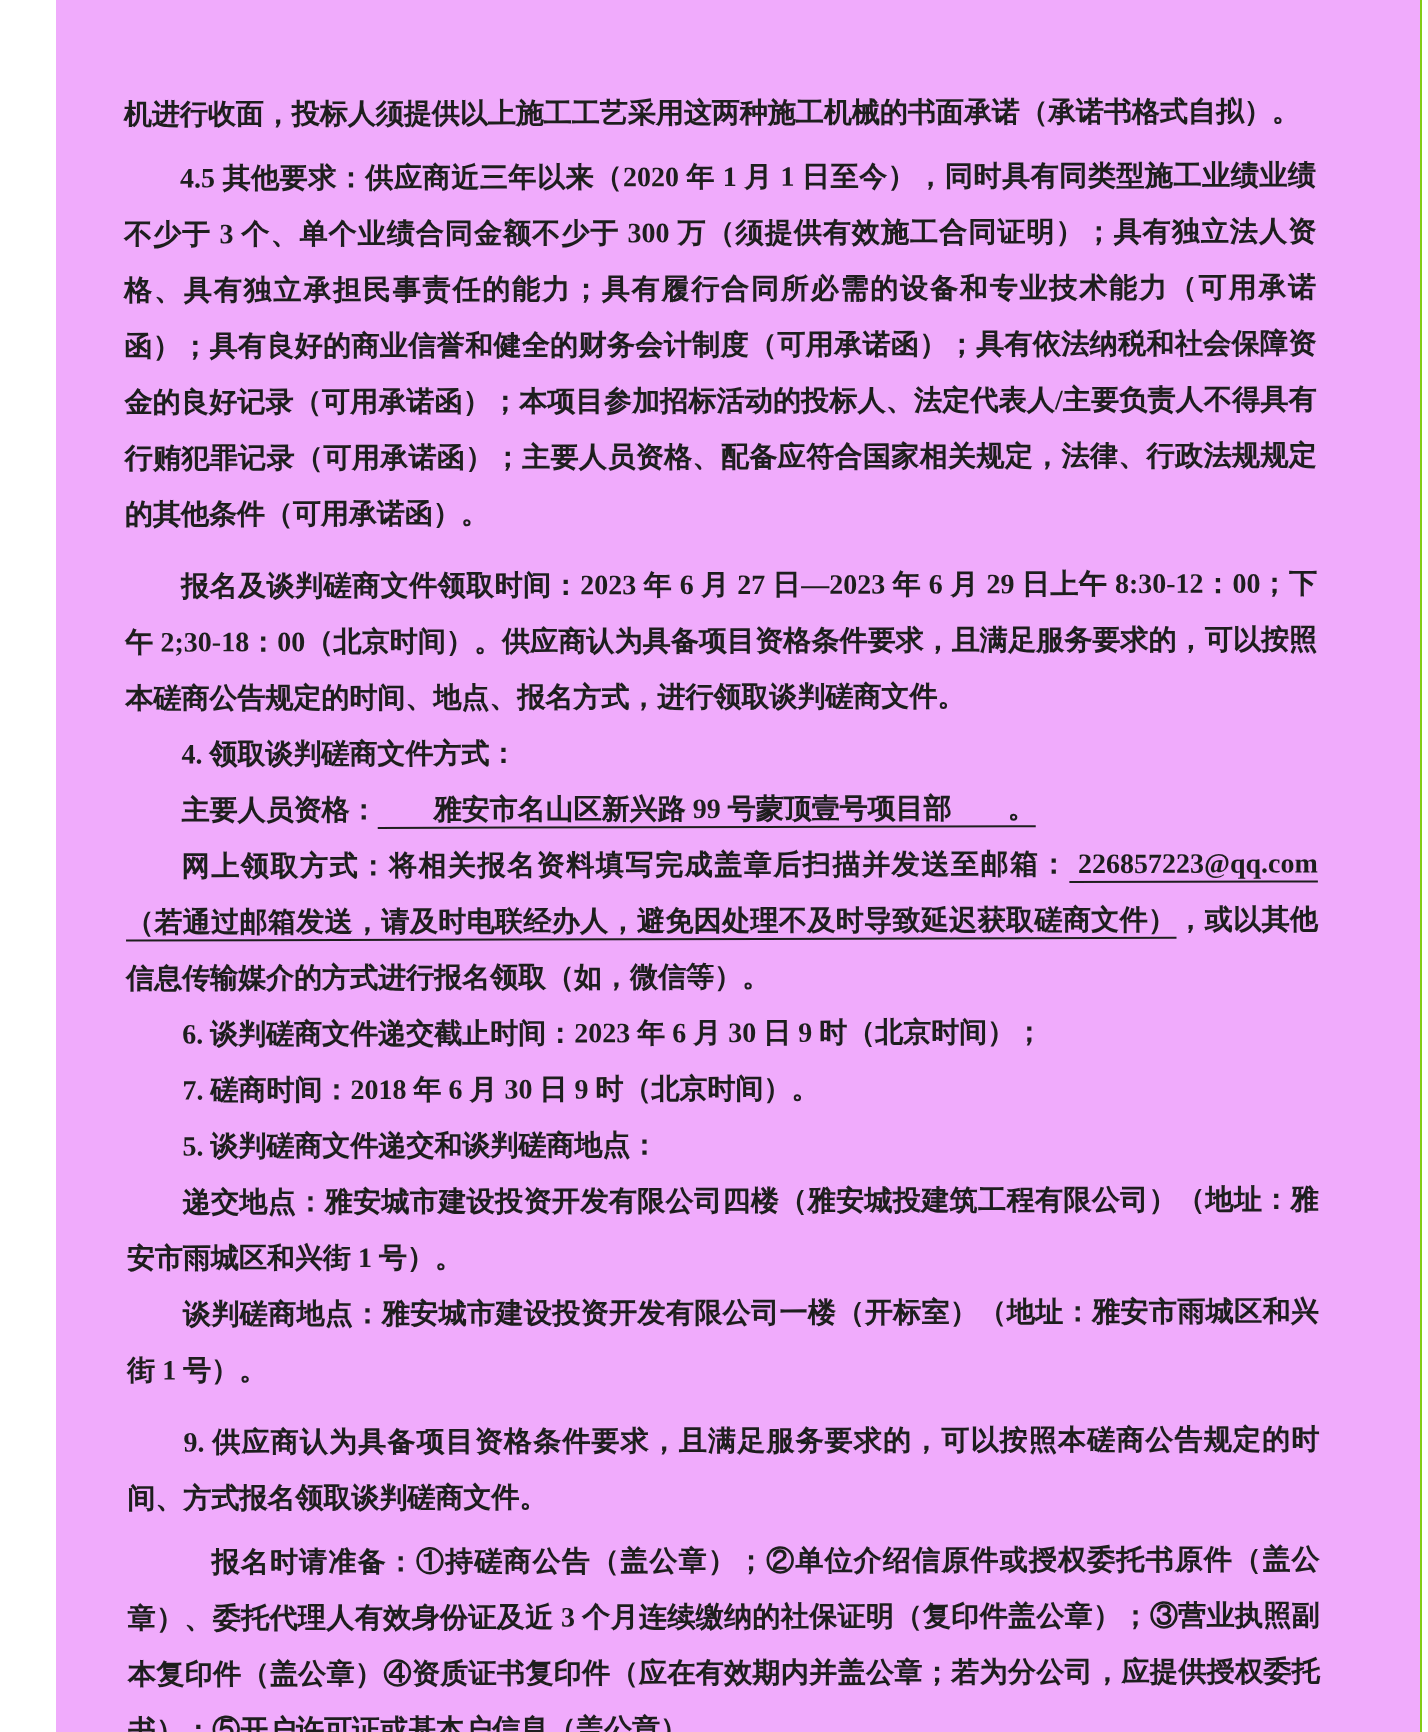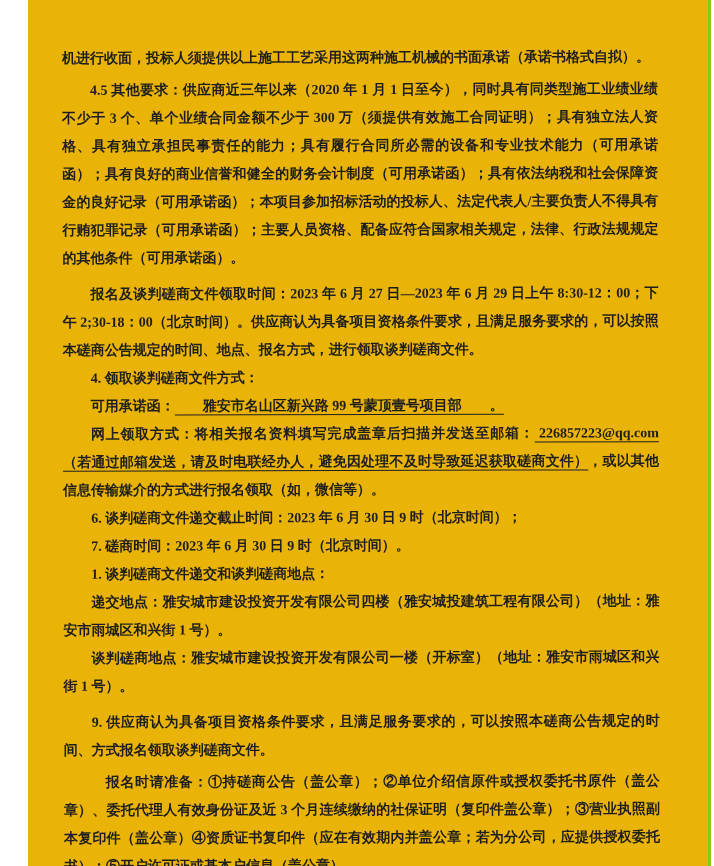--- a/index.html
+++ b/index.html
@@ -9,22 +9,22 @@
     width: 714px;
     height: 866px;
     overflow: hidden;
   }
   .scan-page {
     position: absolute;
     left: 28px;
     top: 0;
     width: 683px;
     height: 866px;
-    background: #eab308;
-    border-right: 3px solid #84cc16;
+    background: #f0abfc;
+    border-right: 1px solid #84cc16;
     box-sizing: border-box;
   }
   .doc-content {
     position: absolute;
     left: 35px;
     top: 44px;
     width: 596px;
     transform: rotate(-0.15deg);
     font-family: "Liberation Serif", "DejaVu Serif", serif;
     font-weight: 700;
@@ -64,37 +64,37 @@
 
     <p class="indent gap-md">
       <span>报名及谈判磋商文件领取时间：2023 年 6 月 27 日—2023 年 6 月 29 日上午 8:30-12：00；下午 2;30-18：00（北京时间）。供应商认为具备项目资格条件要求，且满足服务要求的，可以按照本磋商公告规定的时间、地点、报名方式，进行领取谈判磋商文件。</span>
     </p>
 
     <p class="indent">
       <span>4. 领取谈判磋商文件方式：</span>
     </p>
 
     <p class="indent">
-      <span>可用承诺函：</span><span class="u">　　雅安市名山区新兴路 99 号蒙顶壹号项目部　　。</span>
+      <span>主要人员资格：</span><span class="u">　　雅安市名山区新兴路 99 号蒙顶壹号项目部　　。</span>
     </p>
 
     <p class="indent">
       <span>网上领取方式：将相关报名资料填写完成盖章后扫描并发送至邮箱：</span><span class="u"> 226857223@qq.com </span><span class="u">（若通过邮箱发送，请及时电联经办人，避免因处理不及时导致延迟获取磋商文件）</span><span>，或以其他信息传输媒介的方式进行报名领取（如，微信等）。</span>
     </p>
 
     <p class="indent">
       <span>6. 谈判磋商文件递交截止时间：2023 年 6 月 30 日 9 时（北京时间）；</span>
     </p>
 
     <p class="indent">
-      <span>7. 磋商时间：2023 年 6 月 30 日 9 时（北京时间）。</span>
+      <span>7. 磋商时间：2018 年 6 月 30 日 9 时（北京时间）。</span>
     </p>
 
     <p class="indent">
-      <span>1. 谈判磋商文件递交和谈判磋商地点：</span>
+      <span>5. 谈判磋商文件递交和谈判磋商地点：</span>
     </p>
 
     <p class="indent">
       <span>递交地点：雅安城市建设投资开发有限公司四楼（雅安城投建筑工程有限公司）（地址：雅安市雨城区和兴街 1 号）。</span>
     </p>
 
     <p class="indent">
       <span>谈判磋商地点：雅安城市建设投资开发有限公司一楼（开标室）（地址：雅安市雨城区和兴街 1 号）。</span>
     </p>
 

